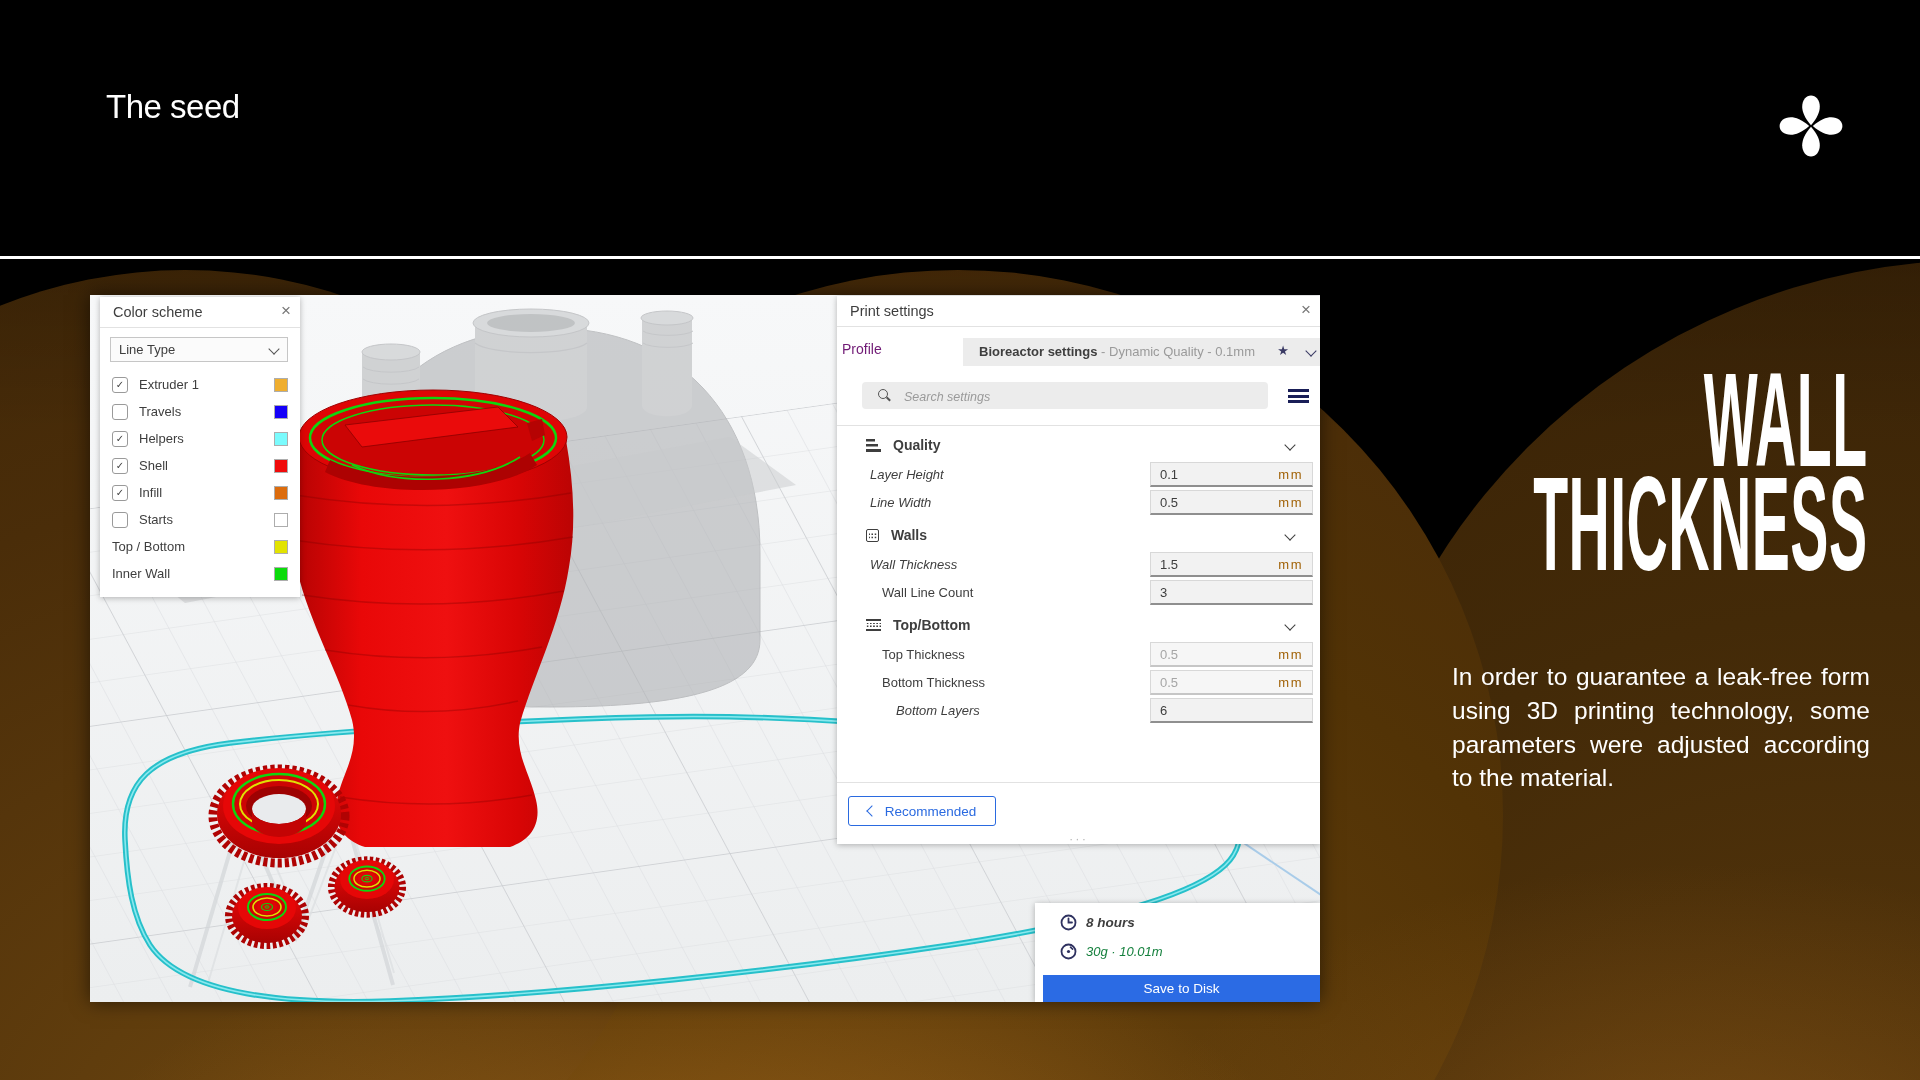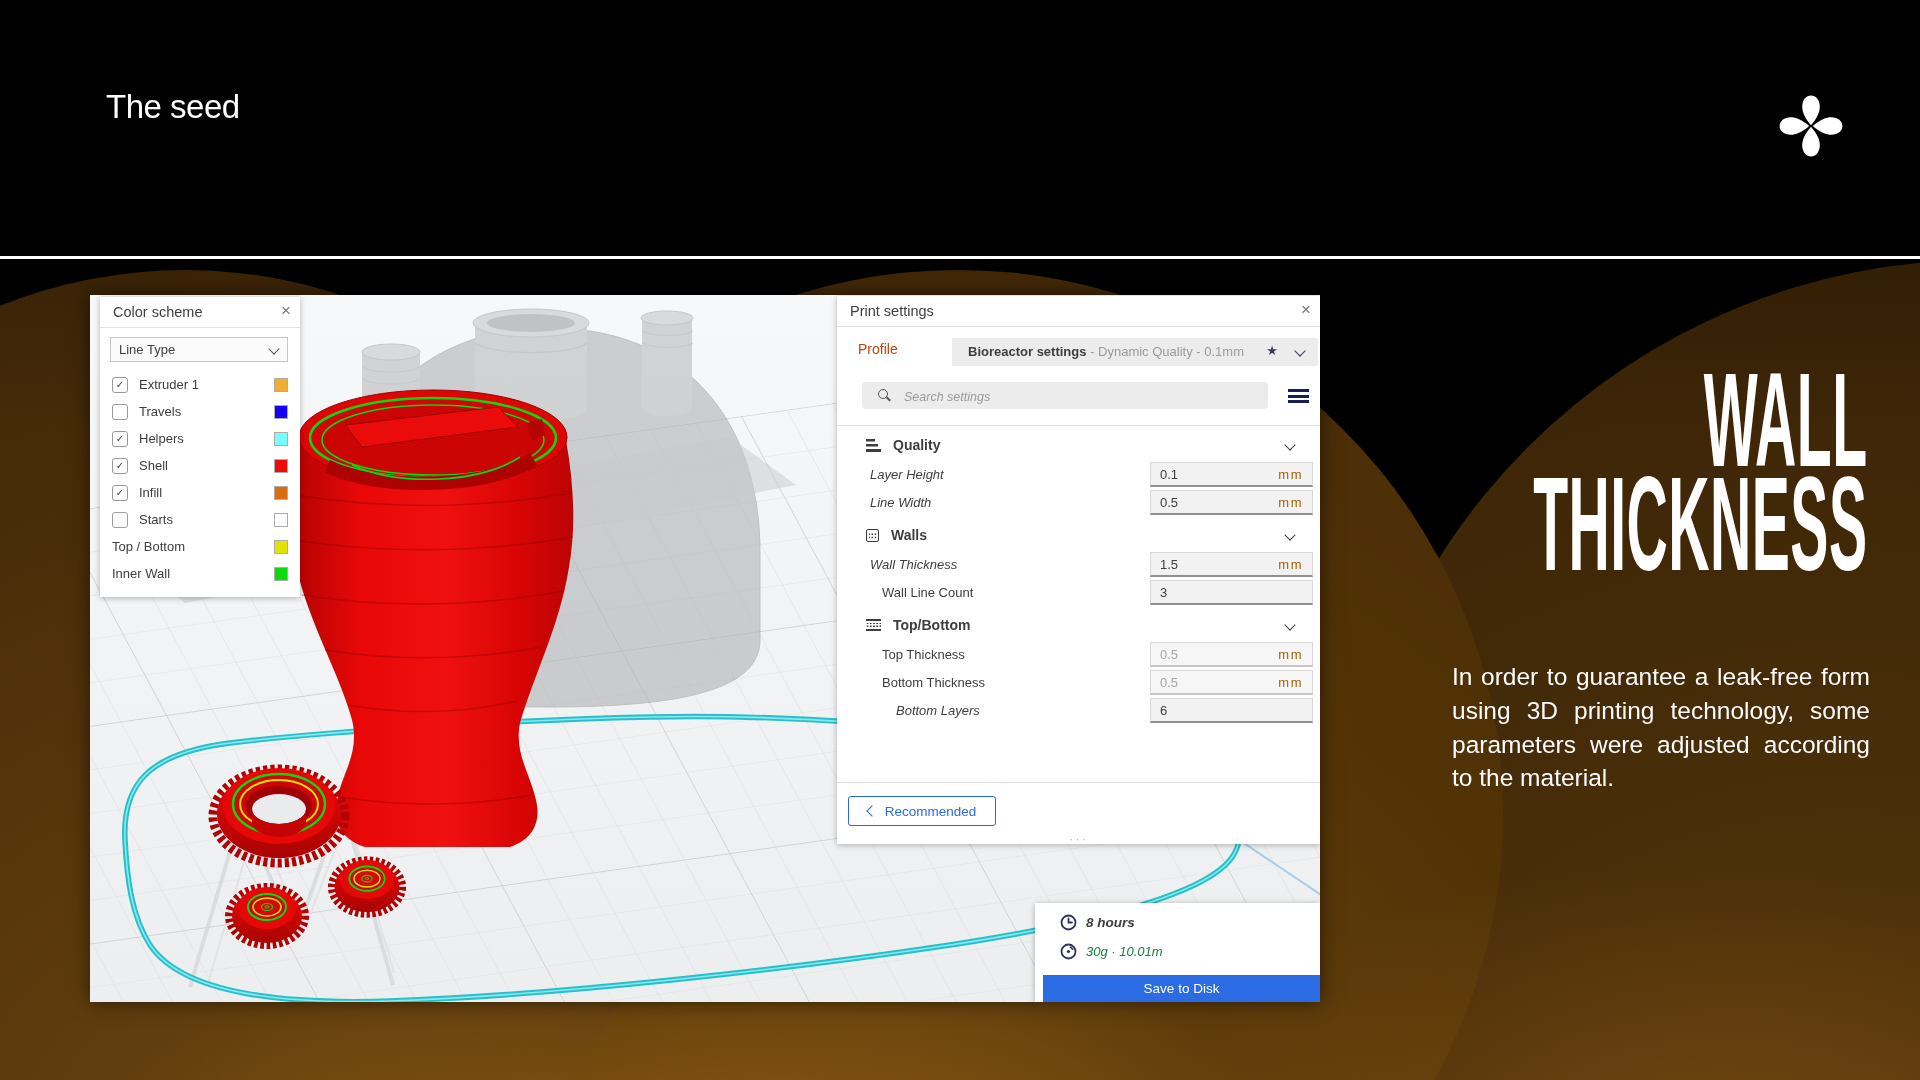--- a/index.html
+++ b/index.html
@@ -48,22 +48,22 @@
   .cs-drop .chev{position:absolute;right:9px;top:7px;}
   .cs-items{position:absolute;left:0;top:74px;width:200px;}
   .cs-row{height:27px;display:flex;align-items:center;padding:0 12px;}
   .cb{width:14px;height:14px;border:1.5px solid #9a9a9a;border-radius:3px;margin-right:11px;
       background:#fff;font:10px "DejaVu Sans",sans-serif;color:#3e3e3e;display:flex;
       align-items:center;justify-content:center;flex:none;}
   .cs-label{font-size:13px;color:#3e3e3e;flex:1;}
   .swatch{width:14px;height:14px;border:1px solid #adadad;box-sizing:border-box;flex:none;}
   
   .ps-panel{left:747px;top:1px;width:483px;height:548px;}
-  .ps-profile-label{position:absolute;left:21px;top:45px;font-size:14px;color:#c2410c;}
-  .ps-combo{position:absolute;left:115px;top:42px;width:366px;height:28px;background:#ececec;}
+  .ps-profile-label{position:absolute;left:5px;top:45px;font-size:14px;color:#701a75;}
+  .ps-combo{position:absolute;left:126px;top:42px;width:366px;height:28px;background:#ececec;}
   .ps-combo .bold{position:absolute;left:16px;top:6px;font-size:13px;font-weight:700;color:#3e3e3e;white-space:nowrap;}
   .ps-combo .suffix{font-weight:400;color:#9a9a9a;}
   .ps-star{position:absolute;right:40px;top:5px;font-family:"DejaVu Sans",sans-serif;font-size:13px;color:#3a3a64;}
   .ps-combo .chev{position:absolute;right:14px;top:9px;border-color:#3a3a64;}
   .ps-search{position:absolute;left:25px;top:86px;width:406px;height:27px;background:#ececec;border-radius:4px;}
   .ps-search input{position:absolute;left:40px;top:0;width:350px;height:27px;border:0;background:transparent;
       font-family:"Liberation Sans",sans-serif;font-size:12.5px;color:#3e3e3e;outline:none;}
   .ps-search input::placeholder{font-style:italic;color:#9a9a9a;}
   .mag{position:absolute;left:16px;top:7px;width:8px;height:8px;border:1.7px solid #555;border-radius:50%;}
   .mag::after{content:"";position:absolute;left:7px;top:8px;width:5px;height:1.7px;background:#555;transform:rotate(45deg);}

